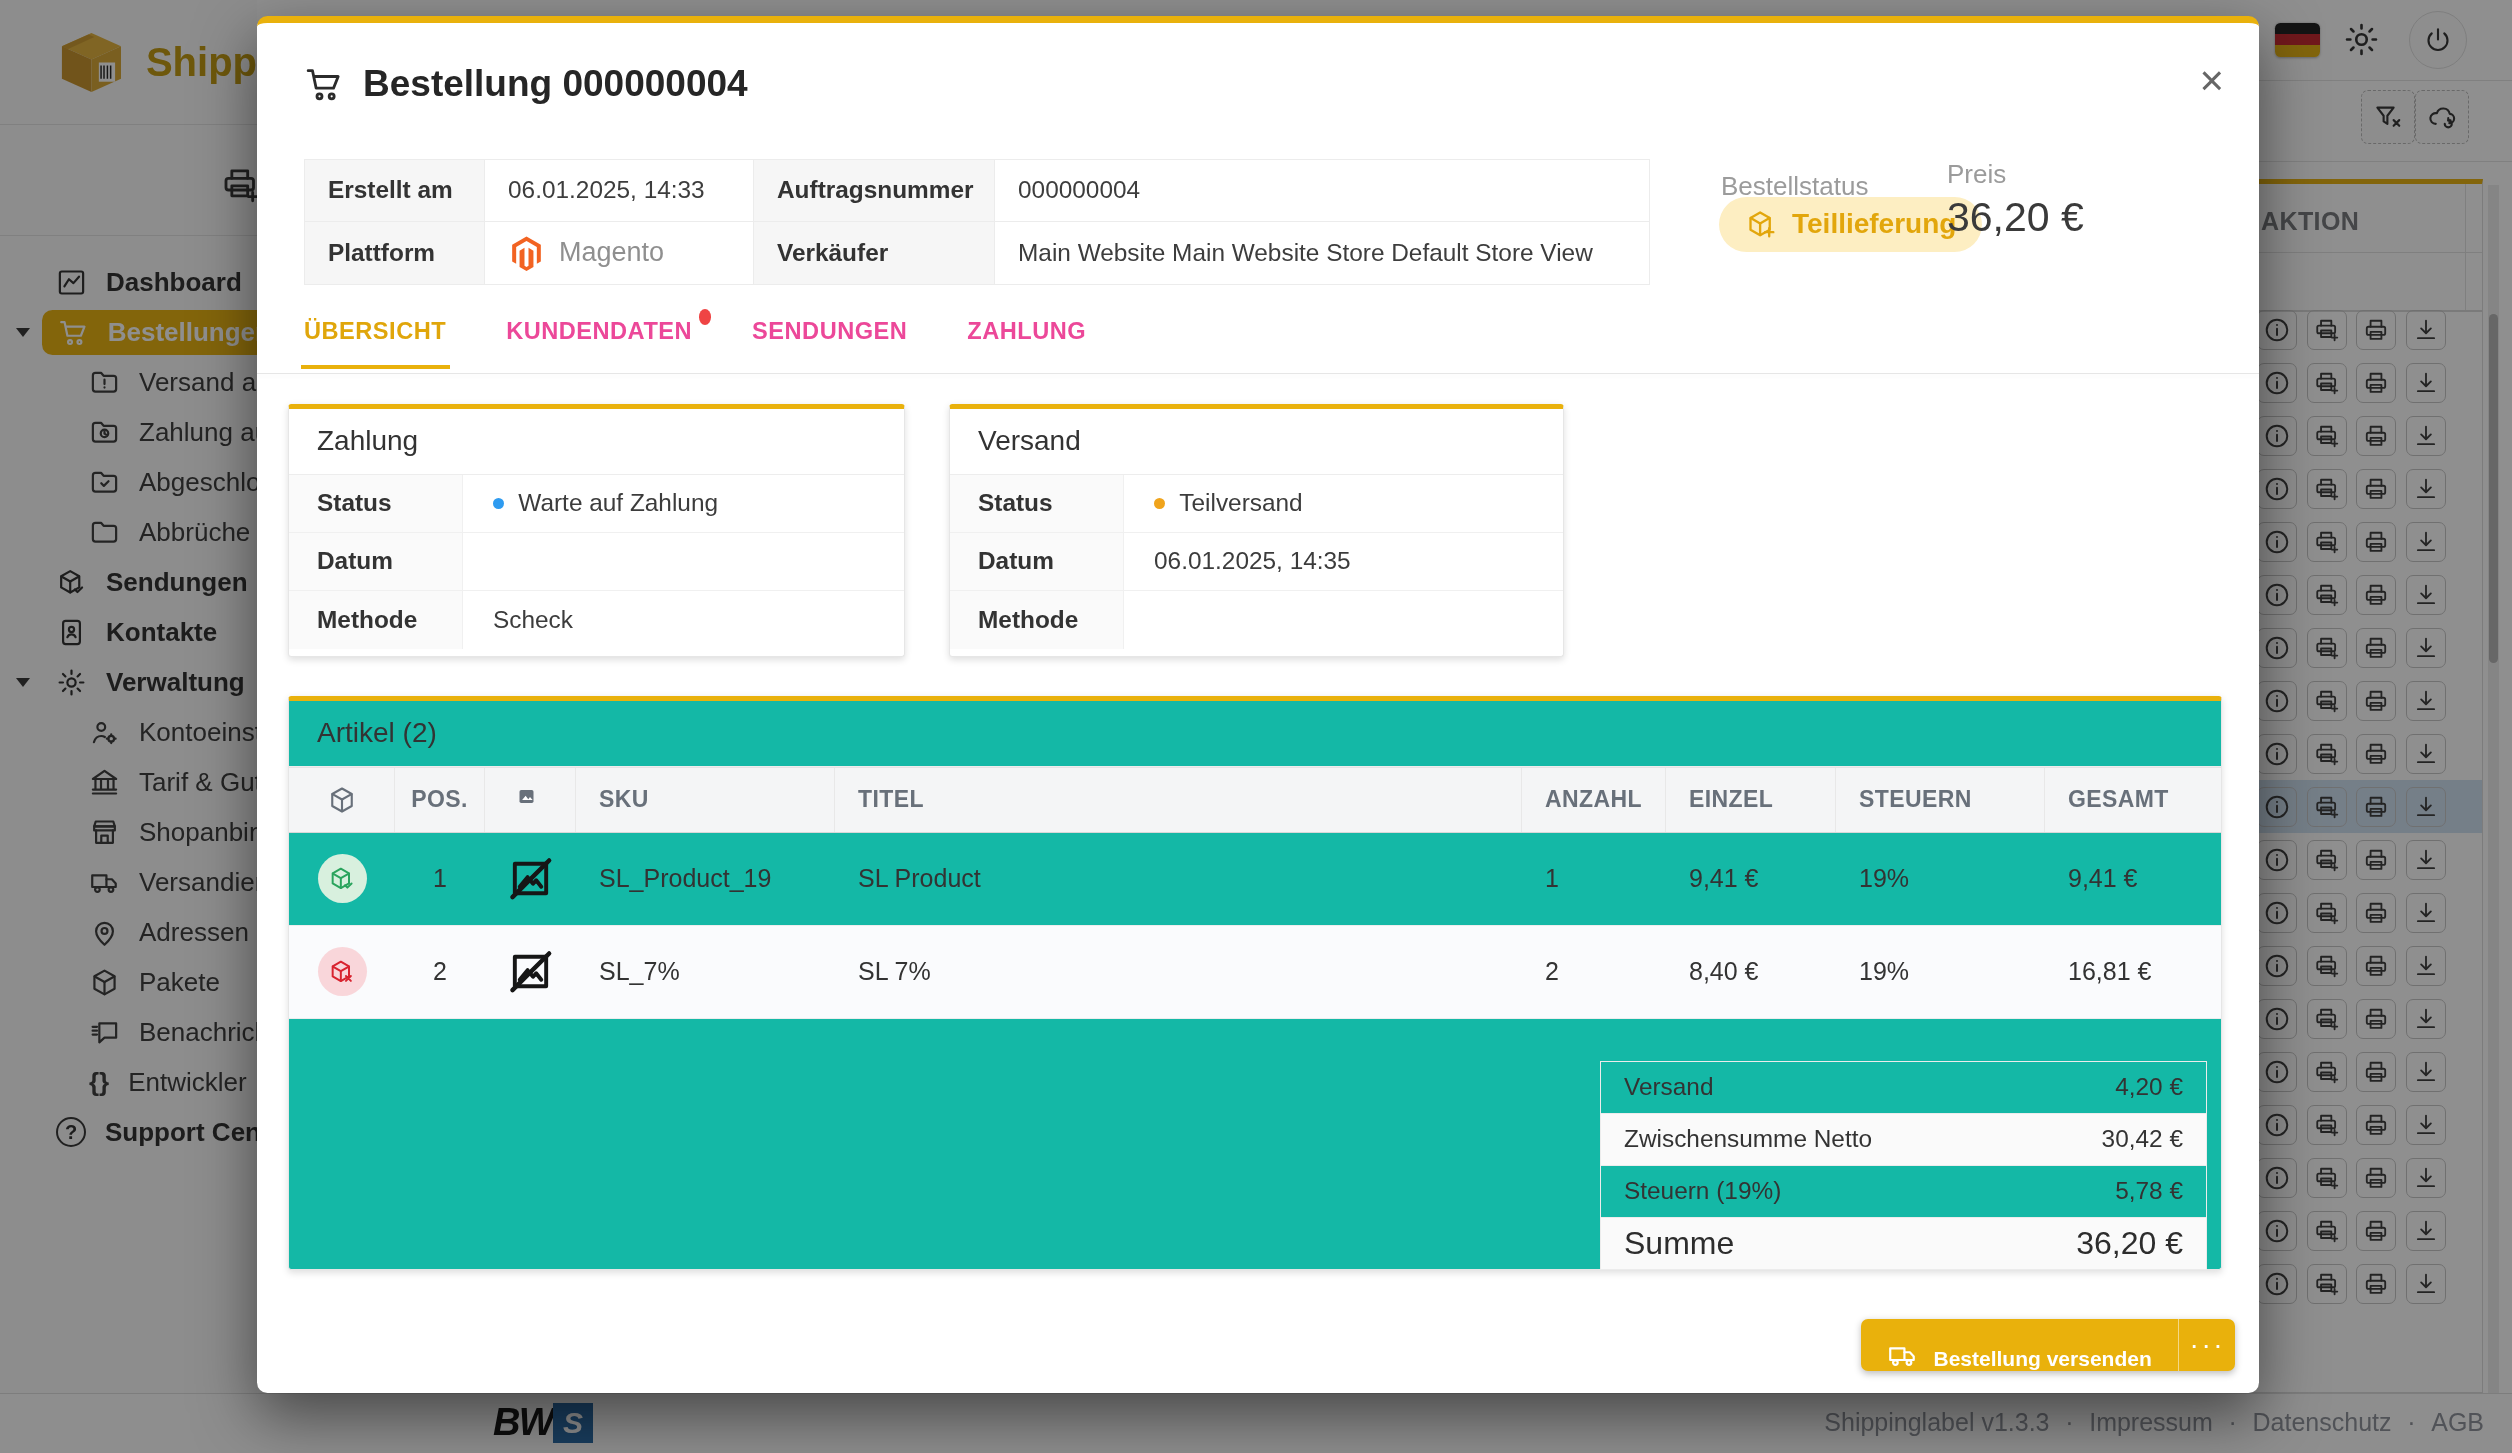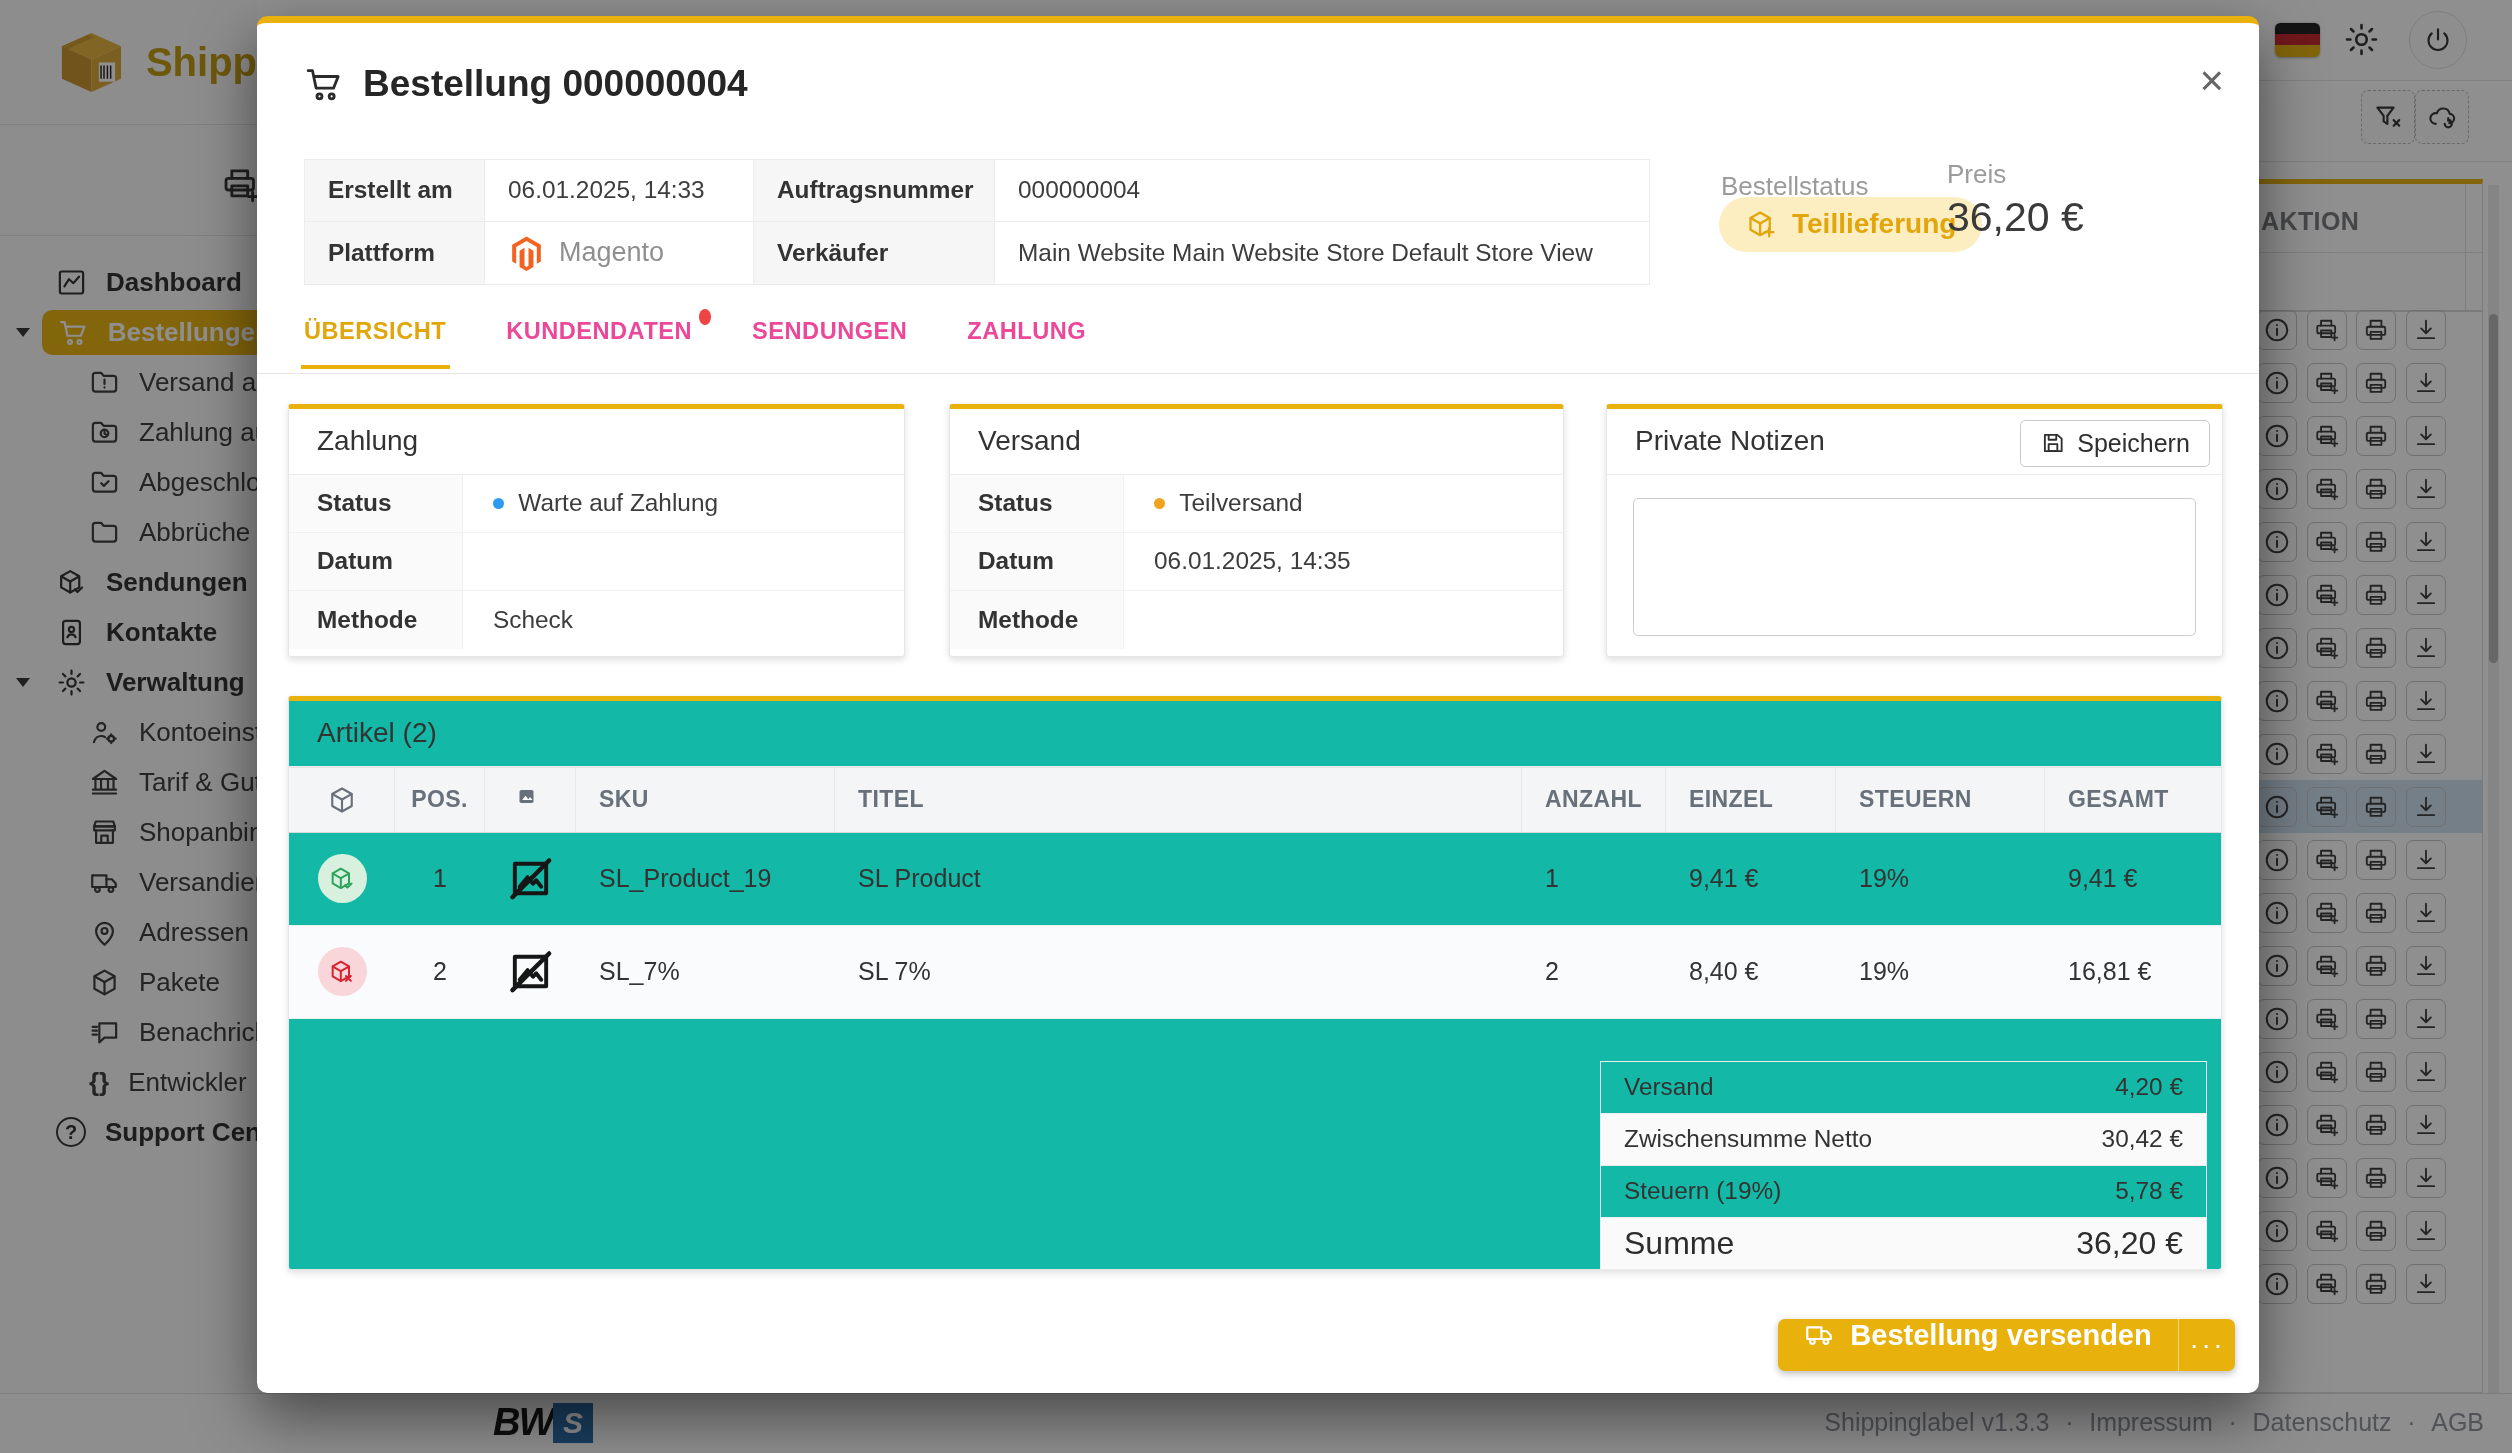--- a/index.html
+++ b/index.html
@@ -106,21 +106,21 @@
   .stc.ok{background:#d8f0de;color:#2aa45d;}
   .stc.bad{background:#f9d6da;color:#d8232f;}
   .imgoff{color:#161616;}
   .sums{position:absolute;left:1311px;top:360px;width:607px;border:0.9px solid #ececec;}
   .srow{display:flex;justify-content:space-between;align-items:center;height:52px;padding:0 23px;border-bottom:0.9px solid #ececec;font-size:24.4px;color:#333;}
   .srow:nth-child(even){background:#fafafa;}
   .srow:last-child{border-bottom:none;height:51px;}
   .srow.total{font-size:32px;font-weight:500;color:#2d2d2d;}
 
   .sendbtn{position:absolute;right:23.6px;bottom:22px;height:52px;background:#e9b10c;border-radius:7px;display:flex;align-items:center;color:#fff;box-shadow:0 2.6px 7px rgba(0,0,0,.25);overflow:hidden;}
-  .send-main{display:flex;gap:15.7px;align-items:flex-start;padding:0 26px;font-size:29px;font-weight:600;height:100%;}
+  .send-main{display:flex;gap:15.7px;align-items:flex-end;padding:0 26px;font-size:21px;font-weight:600;height:100%;}
   .send-sep{width:1.7px;height:100%;background:rgba(255,255,255,.5);}
   .send-more{width:56px;display:flex;align-items:center;justify-content:center;font-size:28px;letter-spacing:2.6px;height:100%;}
 </style>
 </head>
 <body>
 
 <svg width="0" height="0" style="position:absolute" xmlns:xlink="http://www.w3.org/1999/xlink">
   <defs>
     <symbol id="i-chart" viewBox="0 0 24 24">
         <rect x="3" y="3.5" width="18" height="17" rx="1.5"></rect>
@@ -1027,32 +1027,20 @@
           </div>
         </div>
       <div class="kv-row" style="border-bottom:none;">
           <div class="kv-label">Methode</div>
           <div class="kv-value">
             <span></span>
           </div>
         </div>
     </div>
 
-    <div class="card c3">
-      <div class="card-h">
-        <span>Private Notizen</span>
-        <button class="save-btn">
-          <svg class="ic" width="26" height="26" viewBox="0 0 30 30">
-              <use href="#i-save" xlink:href="#i-save"></use>
-            </svg>
-          <span>Speichern</span>
-        </button>
-      </div>
-      <textarea class="note-area" style=""></textarea>
-    </div>
 
     <div class="acard">
       <div class="card-h">Artikel (2)</div>
       <div class="grid9 thead">
         <div class="th cen">
             <svg class="ic" width="30" height="30" viewBox="0 0 34 34">
               <use href="#i-pkg" xlink:href="#i-pkg"></use>
             </svg>
           </div>
         <div class="th cen">POS.</div>

